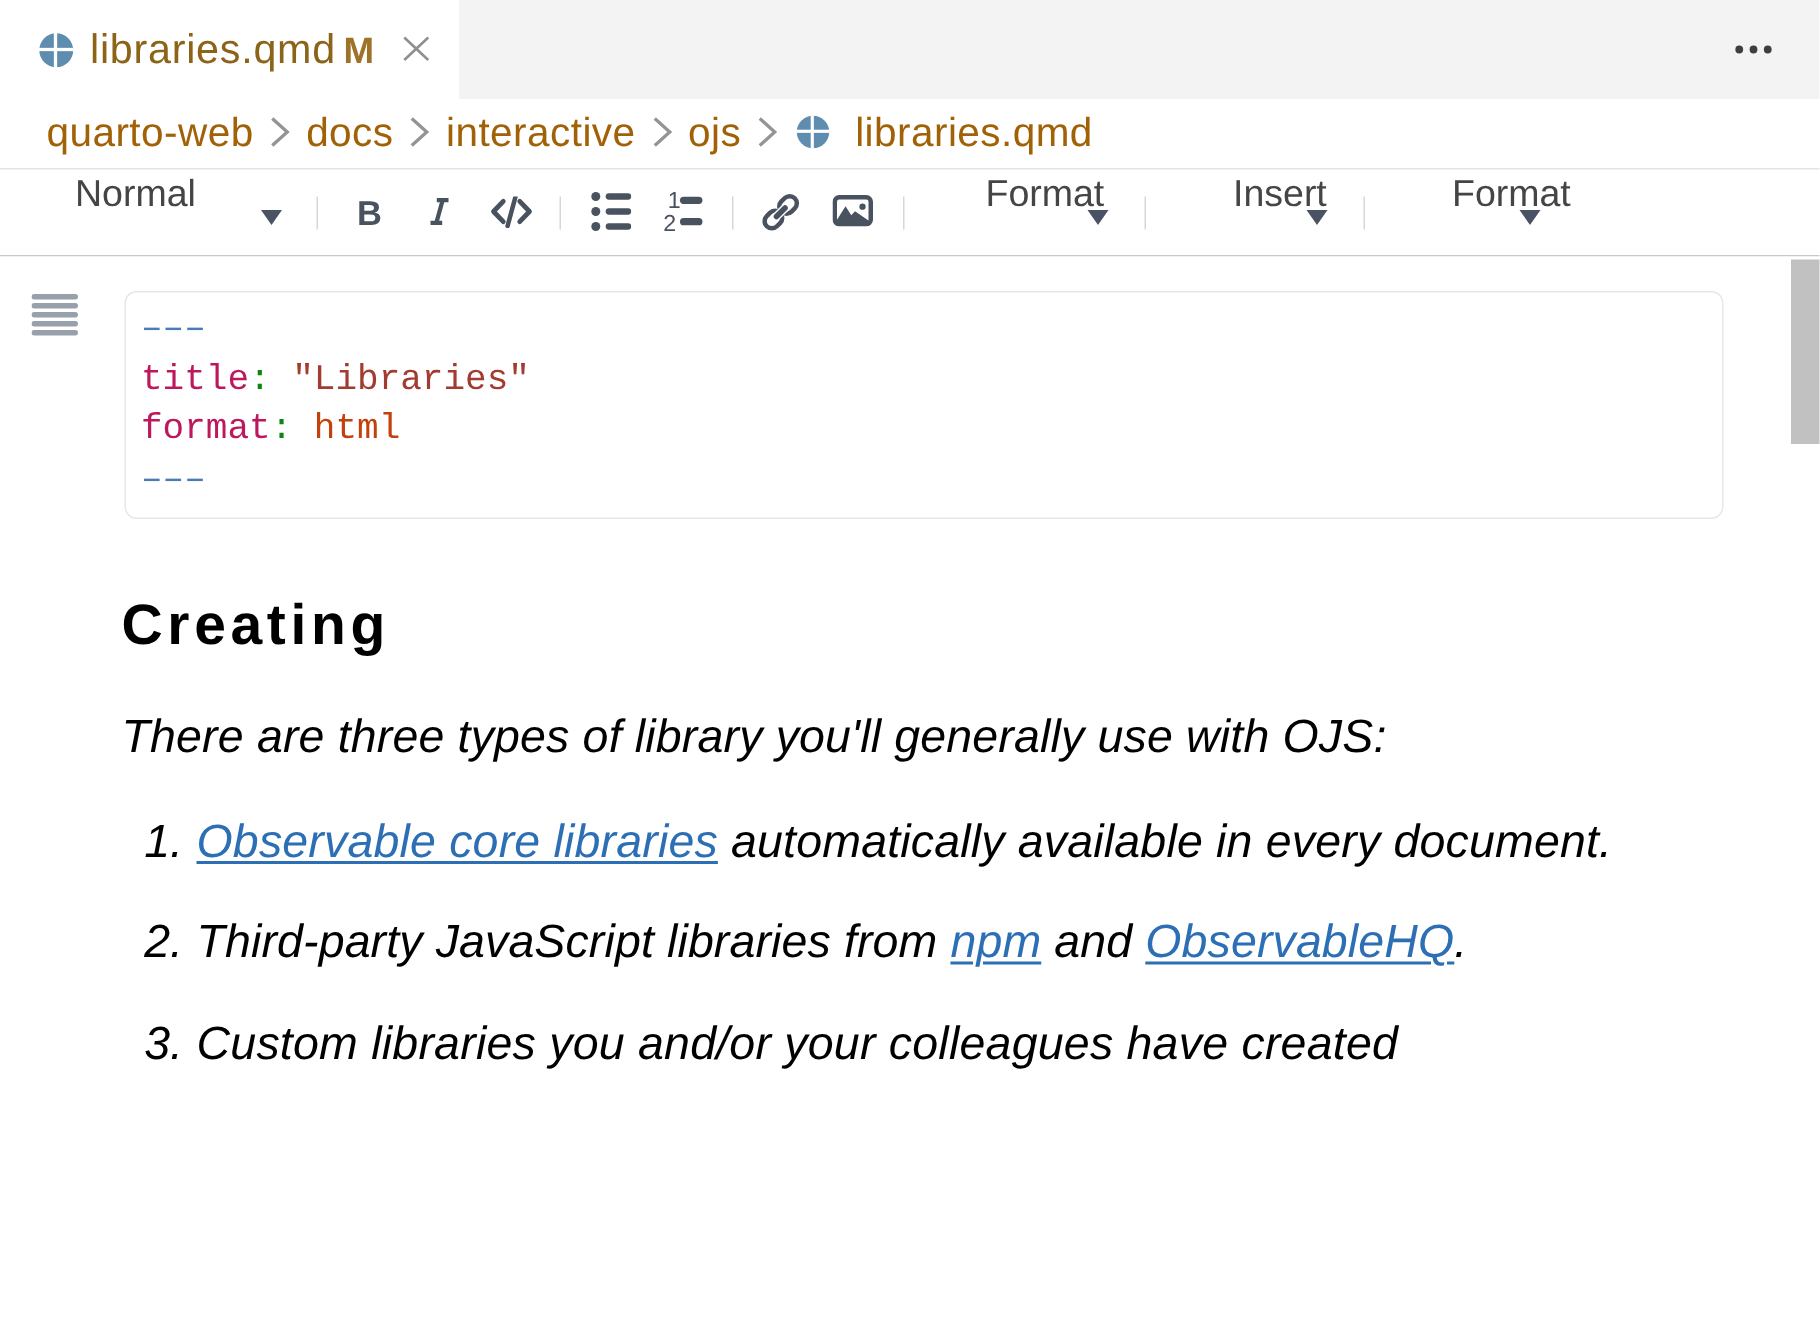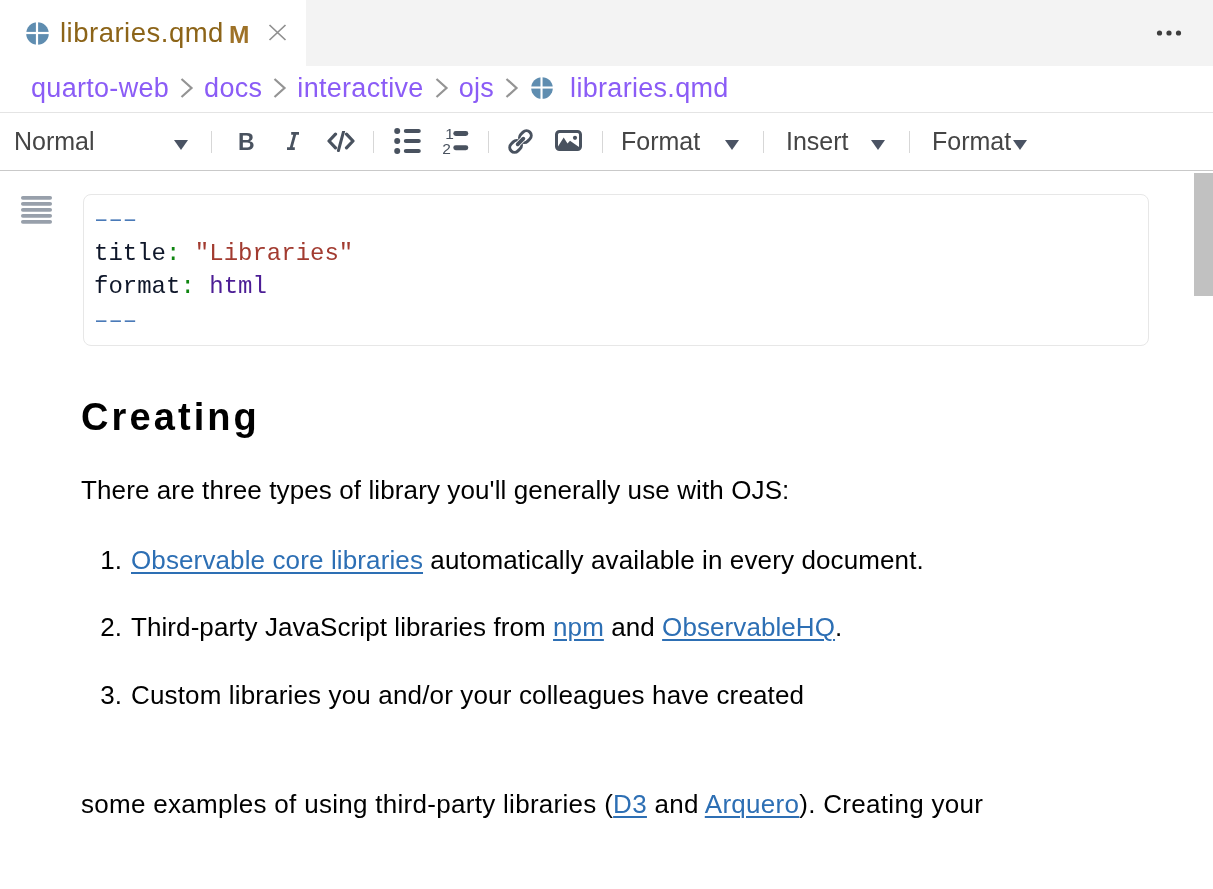--- a/index.html
+++ b/index.html
@@ -8,46 +8,46 @@
 
 #tabbar { position:absolute; left:0; top:0; width:1213px; height:66px; background:#f3f3f3; }
 #tab { position:absolute; left:0; top:0; width:306px; height:66px; background:#ffffff; }
 #tabicon { position:absolute; left:26px; top:22px; }
 #tablabel { position:absolute; left:60px; top:17px; font-size:27.5px; color:#8c6418; letter-spacing:0.5px; }
 #tabm { position:absolute; left:229px; top:21px; font-size:24.5px; font-weight:bold; color:#9e7228; }
 #tabx { position:absolute; left:268px; top:24px; }
 #dots { position:absolute; left:1156px; top:29px; }
 
 #crumbs { position:absolute; left:0; top:66px; width:1213px; height:47px; background:#fff;
-  border-bottom:1px solid #e4e4e4; color:#8b5cf6; font-size:27px; }
+  border-bottom:1px solid #e4e4e4; color:#a16207; font-size:27px; }
 #crumbrow span { letter-spacing:0.3px; }
 
 #toolbar { position:absolute; left:0; top:114px; width:1213px; height:57px; background:#fff;
   border-bottom:1px solid #c9c9c9; }
-#toolbar .lbl { position:absolute; top:12px; font-size:25px; line-height:30px; color:#454545; white-space:nowrap; }
+#toolbar .lbl { position:absolute; top:0; font-size:25px; line-height:30px; color:#454545; white-space:nowrap;margin-left:36px; }
 #toolbar .sep { position:absolute; top:17px; width:1px; height:22px; background:#d7d7d7; }
 #toolbar svg, #toolbar .ic { position:absolute; }
 .caret { position:absolute; width:0; height:0; border-left:7px solid transparent;
   border-right:7px solid transparent; border-top:10.5px solid #4a5363; }
 
 #content { position:absolute; left:0; top:171px; width:1213px; height:718px; background:#fff; z-index:0; }
 #thumb { position:absolute; left:1194px; top:173px; width:19px; height:123px; background:#c1c1c1; }
 #handle { position:absolute; left:21px; top:196px; }
 #codeblock { position:absolute; left:83px; top:194px; width:1066px; height:152px;
   border:1px solid #e7e7e7; border-radius:8px; background:#fff;
   font-family:"Liberation Mono",monospace; font-size:24px; line-height:33.6px;
   padding:8px 0 0 10px; white-space:pre; }
 .cA { color:#4a7ab8; }  
-.cK { color:#0f172a; }  
+.cK { color:#be185d; }  
 .cC { color:#0f8510; }  
 .cS { color:#a23b30; }  
-.cT { color:#4c1d95; }     
+.cT { color:#c2410c; }     
 #h1 { position:absolute; left:81px; top:397px; font-size:38px; font-weight:bold; color:#000;
   line-height:40px; letter-spacing:3.1px; }
-.body { font-size:26px; color:#000; line-height:39.5px; }
+.body { font-size:31px; color:#000; line-height:39.5px;font-style:italic; }
 #p1 { position:absolute; left:81px; top:471px; letter-spacing:0.11px; }
 .li { position:absolute; white-space:nowrap; }
 .num { position:absolute; width:41px; text-align:right; left:0; top:0; }
 .litext { position:absolute; left:50px; top:0; white-space:nowrap; }
 #li1 { left:81px; top:541px; }
 #li2 { left:81px; top:608px; }
 #li3 { left:81px; top:675.5px; }
 #p2 { position:absolute; left:81px; top:745.5px; }
 a { color:#2d6fb4; text-decoration:underline; text-underline-offset:2.5px; text-decoration-thickness:2px; }
 </style>
@@ -172,14 +172,14 @@
     <span class="litext" style="letter-spacing:0.12px"><a>Observable core libraries</a> automatically available in every document.</span>
   </div>
   <div id="li2" class="li body">
     <span class="num">2.</span>
     <span class="litext" style="letter-spacing:0.08px">Third-party JavaScript libraries from <a>npm</a> and <a>ObservableHQ</a>.</span>
   </div>
   <div id="li3" class="li body">
     <span class="num">3.</span>
     <span class="litext" style="letter-spacing:0.15px">Custom libraries you and/or your colleagues have created</span>
   </div>
-  <div id="p2" class="body"><br><span style="letter-spacing:0.29px">some examples of using third-party libraries (<a>D3</a> and <a>Arquero</a>). Creating your</span><br></div>
+  <div id="p2" class="body"><br><br></div>
   <div id="thumb"></div>
 
 </body></html>

